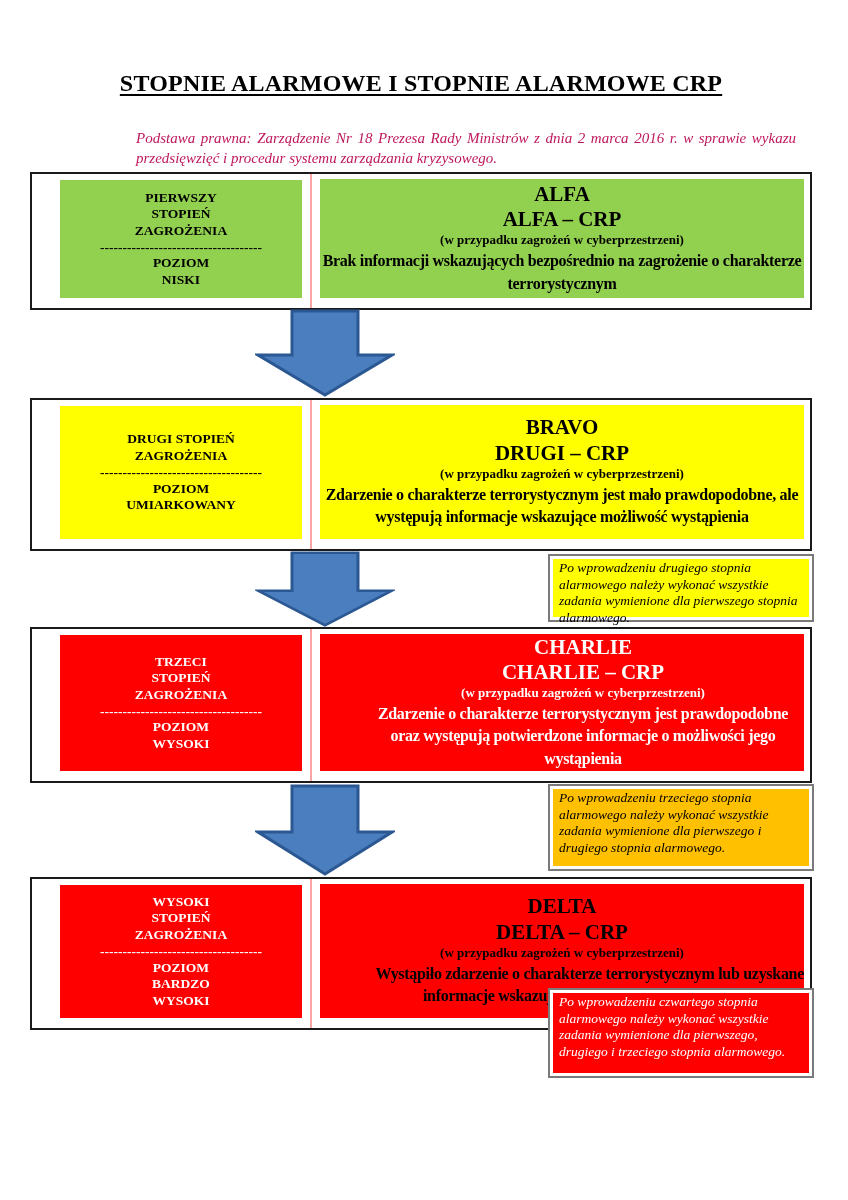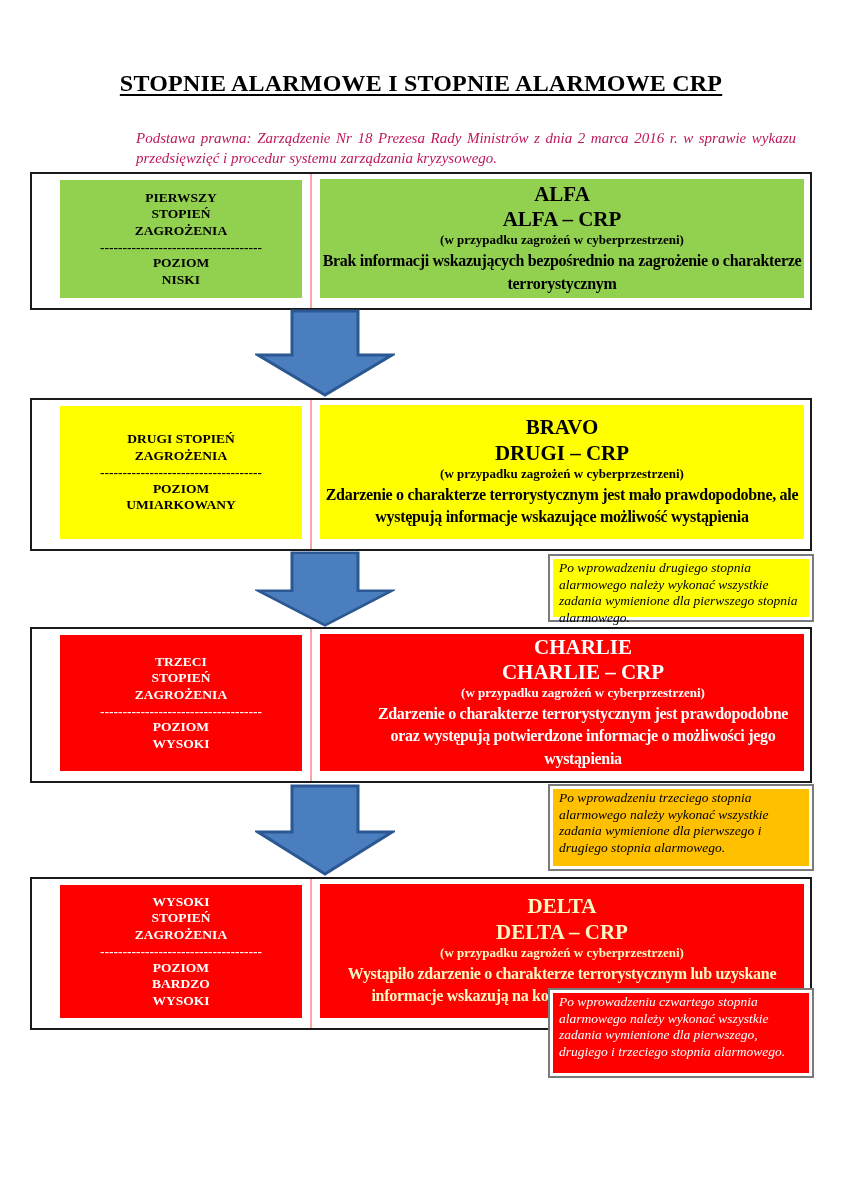--- a/index.html
+++ b/index.html
@@ -156,21 +156,21 @@
         <div class="pre">WYSOKI
 STOPIEŃ
 ZAGROŻENIA</div>
         <div class="sep">------------------------------------</div>
         <div class="pre">POZIOM
 BARDZO
 WYSOKI</div>
       </div>
     </div>
     <div class="cell-right">
-      <div class="content-box" style="background-color: rgb(254, 0, 0); color: #fef9c3;">
+      <div class="content-box" style="background-color: rgb(254, 0, 0); color: #000000; text-align: right;">
         <div class="alert-name">DELTA</div>
         <div class="alert-name">DELTA – CRP</div>
         <div class="cyber">(w przypadku zagrożeń w cyberprzestrzeni)</div>
         <div class="desc">Wystąpiło zdarzenie o charakterze terrorystycznym lub uzyskane informacje wskazują na końcową fazę jego przygotowania</div>
       </div>
     </div>
   </div>
 
   <div class="note" style="top:988px; height:90px;">
     <div class="note-inner" style="background-color: rgb(254, 0, 0); color: rgb(255, 255, 255);">Po wprowadzeniu czwartego stopnia alarmowego należy wykonać wszystkie zadania wymienione dla pierwszego, drugiego i trzeciego stopnia alarmowego.</div>

